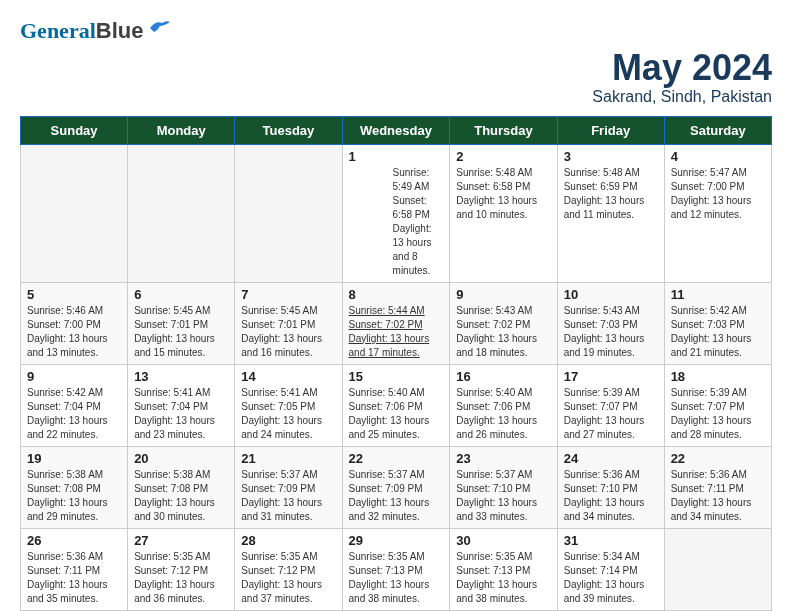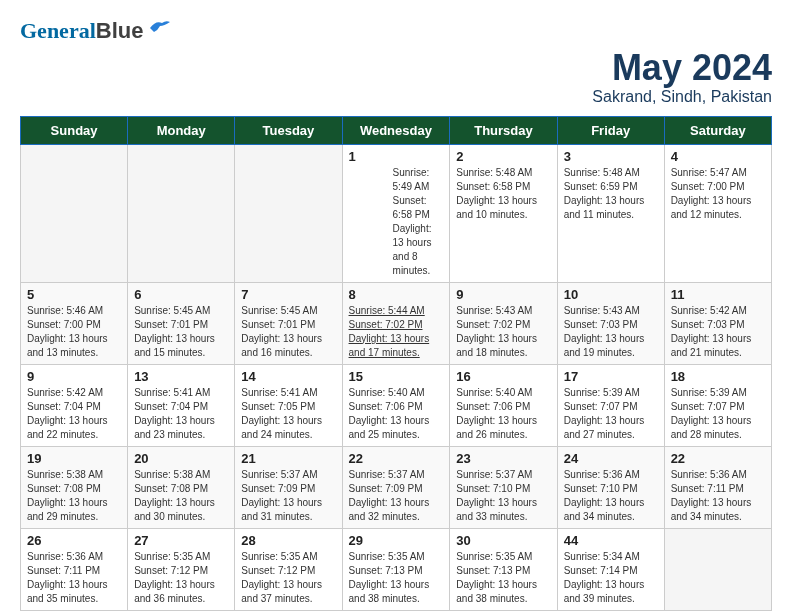--- a/index.html
+++ b/index.html
@@ -337,21 +337,21 @@
 and 38 minutes.</div>
         </td>
         <td>
           <div class="day-num">30</div>
           <div class="day-info" style="white-space: pre-line;">Sunrise: 5:35 AM
 Sunset: 7:13 PM
 Daylight: 13 hours
 and 38 minutes.</div>
         </td>
         <td>
-          <div class="day-num">44</div>
+          <div class="day-num">31</div>
           <div class="day-info" style="white-space: pre-line;">Sunrise: 5:34 AM
 Sunset: 7:14 PM
 Daylight: 13 hours
 and 39 minutes.</div>
         </td>
         <td class="empty"></td>
       </tr>
     </tbody>
 </table>
 

